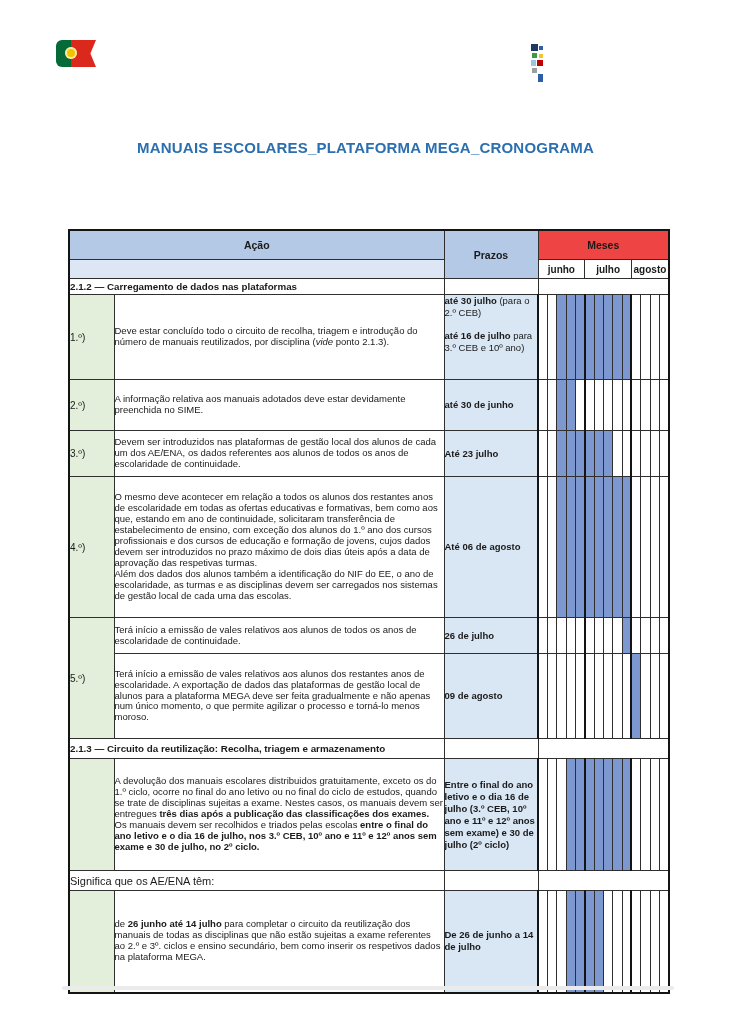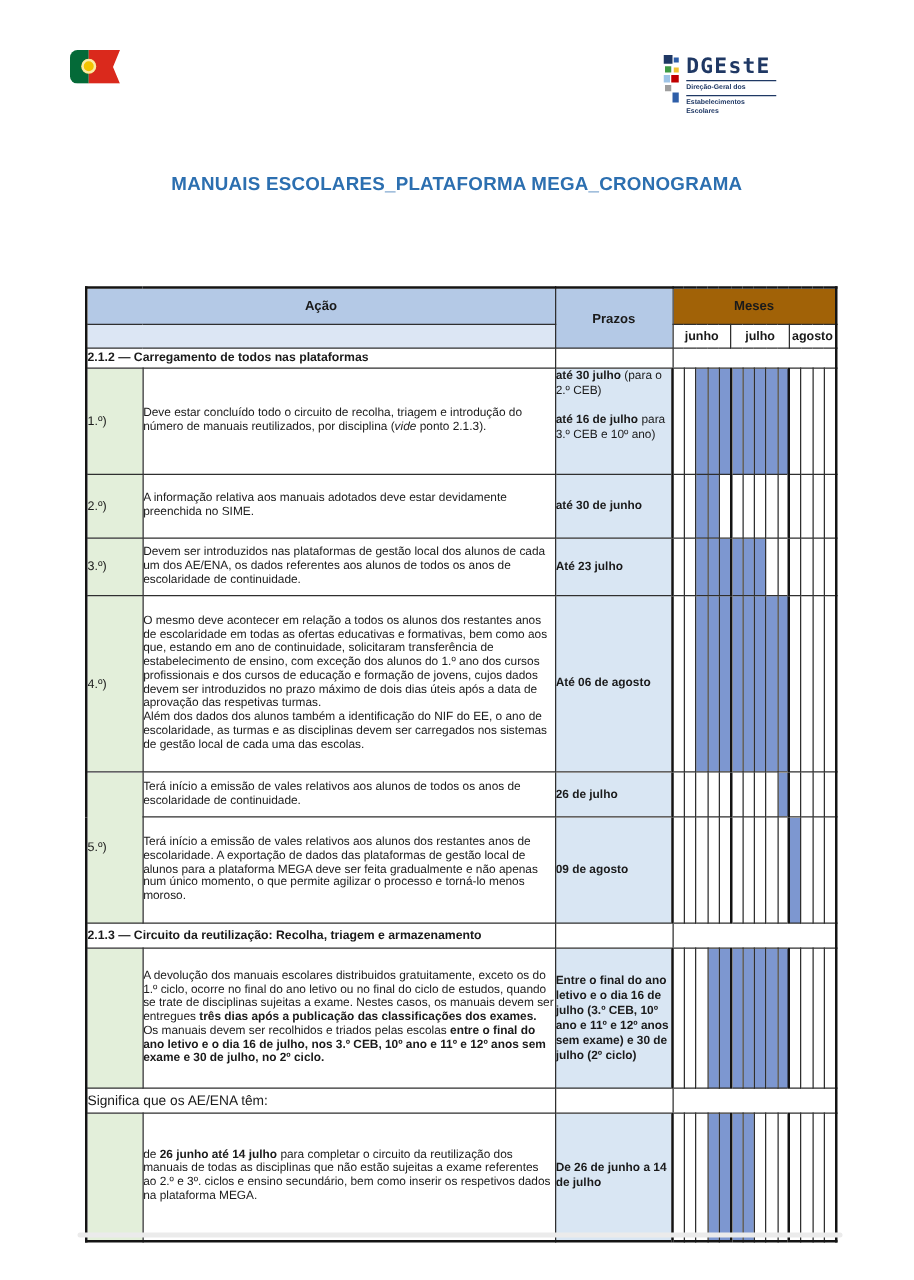--- a/index.html
+++ b/index.html
@@ -31,21 +31,21 @@
          font-size:15px;font-weight:bold;color:var(--title-blue,#2c6fb0);letter-spacing:.2px;}
 
   
   .cron{position:absolute;left:68px;top:197px;width:600px;border-collapse:collapse;
         table-layout:fixed;border:2px solid #141414;margin-top:32px;}
   .cron th,.cron td{border:1px solid #2f2f2f;padding:0;overflow:hidden;}
   .cron th{font-weight:bold;}
   .h-acao{background:var(--header-fill,#b4c9e6);font-size:10.5px;height:28px;}
   .h-strip{background:var(--header-strip,#dce6f4);height:18px;}
   .h-prazos{background:var(--header-fill,#b4c9e6);font-size:10.5px;}
-  .h-meses{background:#a16207;font-size:10.5px;}
+  .h-meses{background:#ef4444;font-size:10.5px;}
   .h-month{background:#fff;font-size:10px;border-left:2px solid #141414;}
   .sec-cell{font-size:9.8px;font-weight:bold;padding:2px 4px;vertical-align:middle;background:#fff;}
   .sec-cell.plain{font-weight:normal;font-size:11px;}
   .sec-prazos{background:#fff;}
   .gmerge{background:#fff;border-left:2px solid #141414;}
   .lbl{background:var(--label-green,#e3efda);text-align:left;vertical-align:middle;
        font-size:10px;}
   .act{background:#fff;vertical-align:middle;padding:3px 6px;font-size:9.5px;line-height:10.9px;}
   .act .para{margin:0;}
   .prz{background:var(--prazos-fill,#d9e6f3);vertical-align:middle;padding:3px 5px;
@@ -76,25 +76,20 @@
     <div class="mosaic" id="mosaic">
         <div style="left: 0px; top: 0px; width: 7px; height: 7px; background: rgb(31, 56, 100);"></div>
         <div style="left: 8px; top: 2px; width: 4px; height: 4px; background: rgb(46, 94, 168);"></div>
         <div style="left: 1px; top: 9px; width: 5px; height: 5px; background: rgb(62, 155, 68);"></div>
         <div style="left: 8px; top: 10px; width: 4px; height: 4px; background: rgb(242, 194, 48);"></div>
         <div style="left: 0px; top: 16px; width: 5px; height: 6px; background: rgb(157, 195, 230);"></div>
         <div style="left: 6px; top: 16px; width: 6px; height: 6px; background: rgb(192, 0, 0);"></div>
         <div style="left: 1px; top: 24px; width: 5px; height: 5px; background: rgb(158, 158, 158);"></div>
         <div style="left: 7px; top: 30px; width: 5px; height: 8px; background: rgb(46, 94, 168);"></div>
       </div>
-    <div class="dg-text">
-      <div class="dg-name">DGEstE</div>
-      <div class="dg-sub">Direção-Geral dos</div>
-      <div class="dg-sub">Estabelecimentos Escolares</div>
-    </div>
   </div>
 
   <div class="title">MANUAIS ESCOLARES_PLATAFORMA MEGA_CRONOGRAMA</div>
 
   <table class="cron">
     <colgroup>
       <col style="width:45px">
         <col style="width:330px">
         <col style="width:94px">
       <col span="14" style="width:9.357px">
@@ -107,21 +102,21 @@
       </tr>
       <tr>
         <th class="h-strip" colspan="2"></th>
         <th class="h-month" colspan="5">junho</th>
         <th class="h-month" colspan="5">julho</th>
         <th class="h-month" colspan="4">agosto</th>
       </tr>
     </thead>
     <tbody id="tbody">
         <tr style="height: 16px;">
-          <td class="sec-cell" colspan="2">2.1.2 — Carregamento de todos nas plataformas</td>
+          <td class="sec-cell" colspan="2">2.1.2 — Carregamento de dados nas plataformas</td>
           <td class="sec-prazos"></td>
           <td class="gmerge" colspan="14"></td>
         </tr>
         <tr style="height: 85px;">
           <td class="lbl">1.º)</td>
           <td class="act">
             <div class="para"><span>Deve estar concluído todo o circuito de recolha, triagem e introdução do número de manuais reutilizados, por disciplina (</span><span class=" i">vide</span><span> ponto 2.1.3).</span></div>
           </td>
           <td class="prz top">
             <div class="para"><span class="b">até 30 julho </span><span>(para o 2.º CEB)</span></div>

